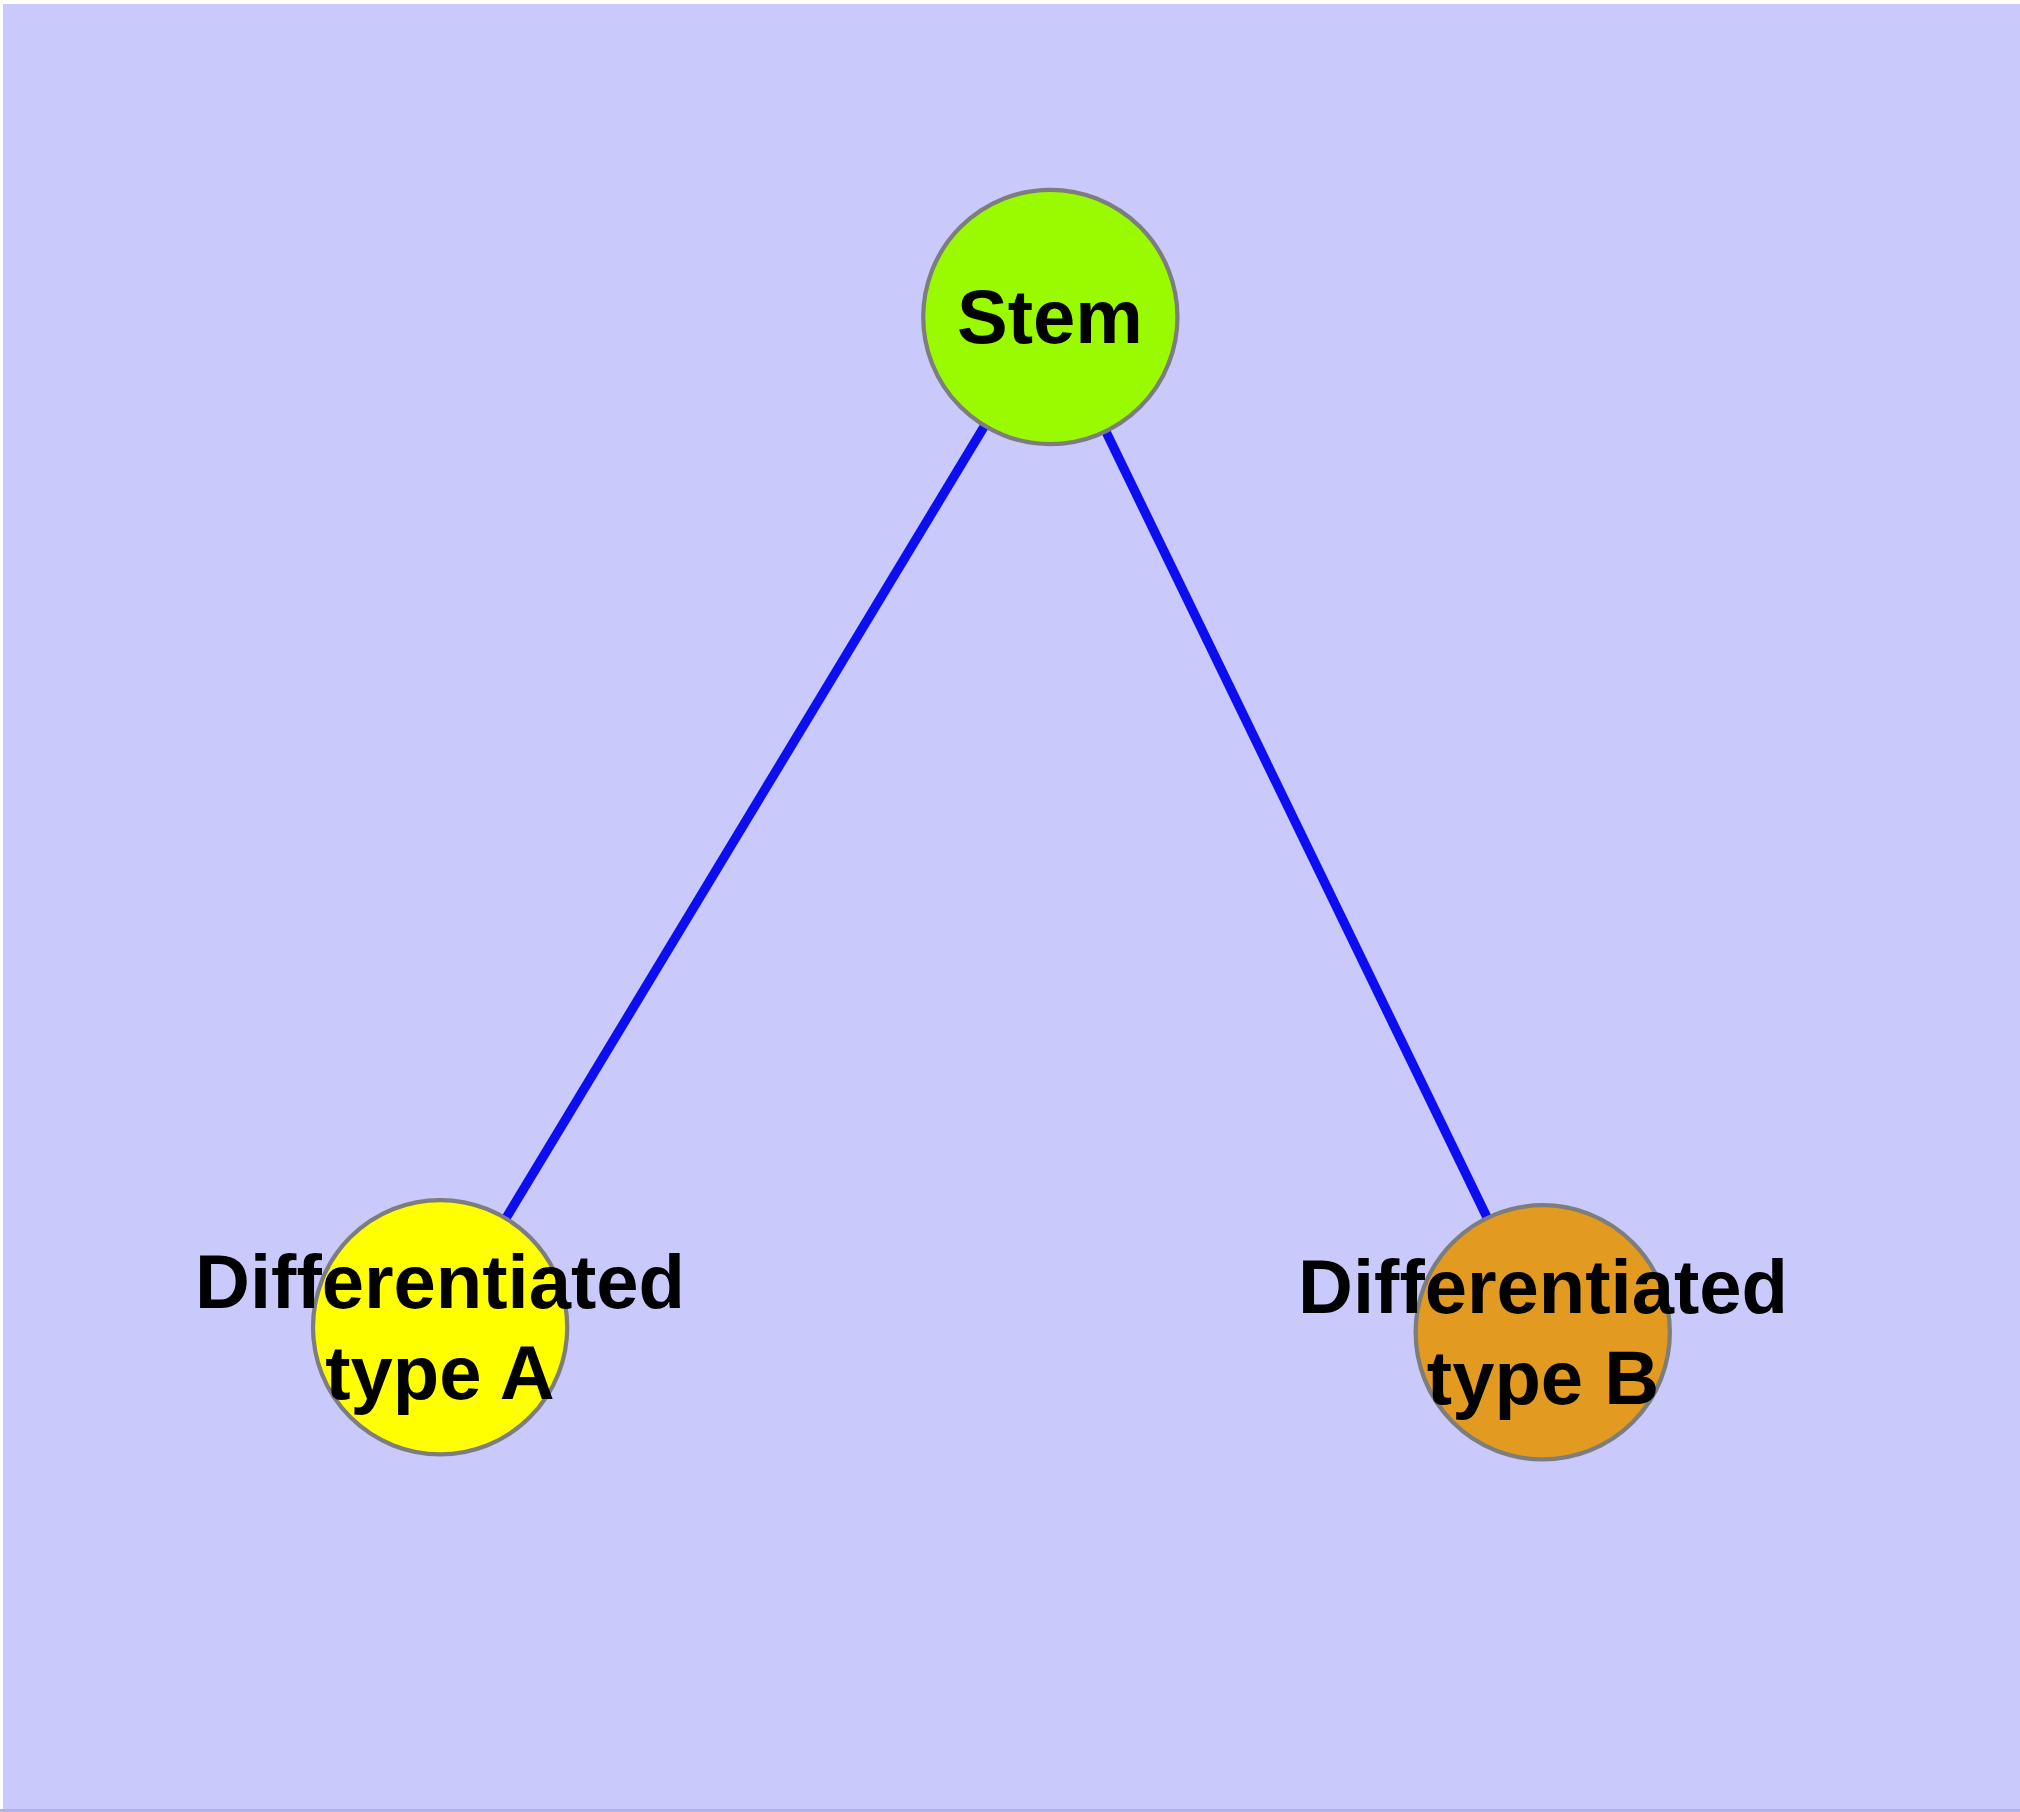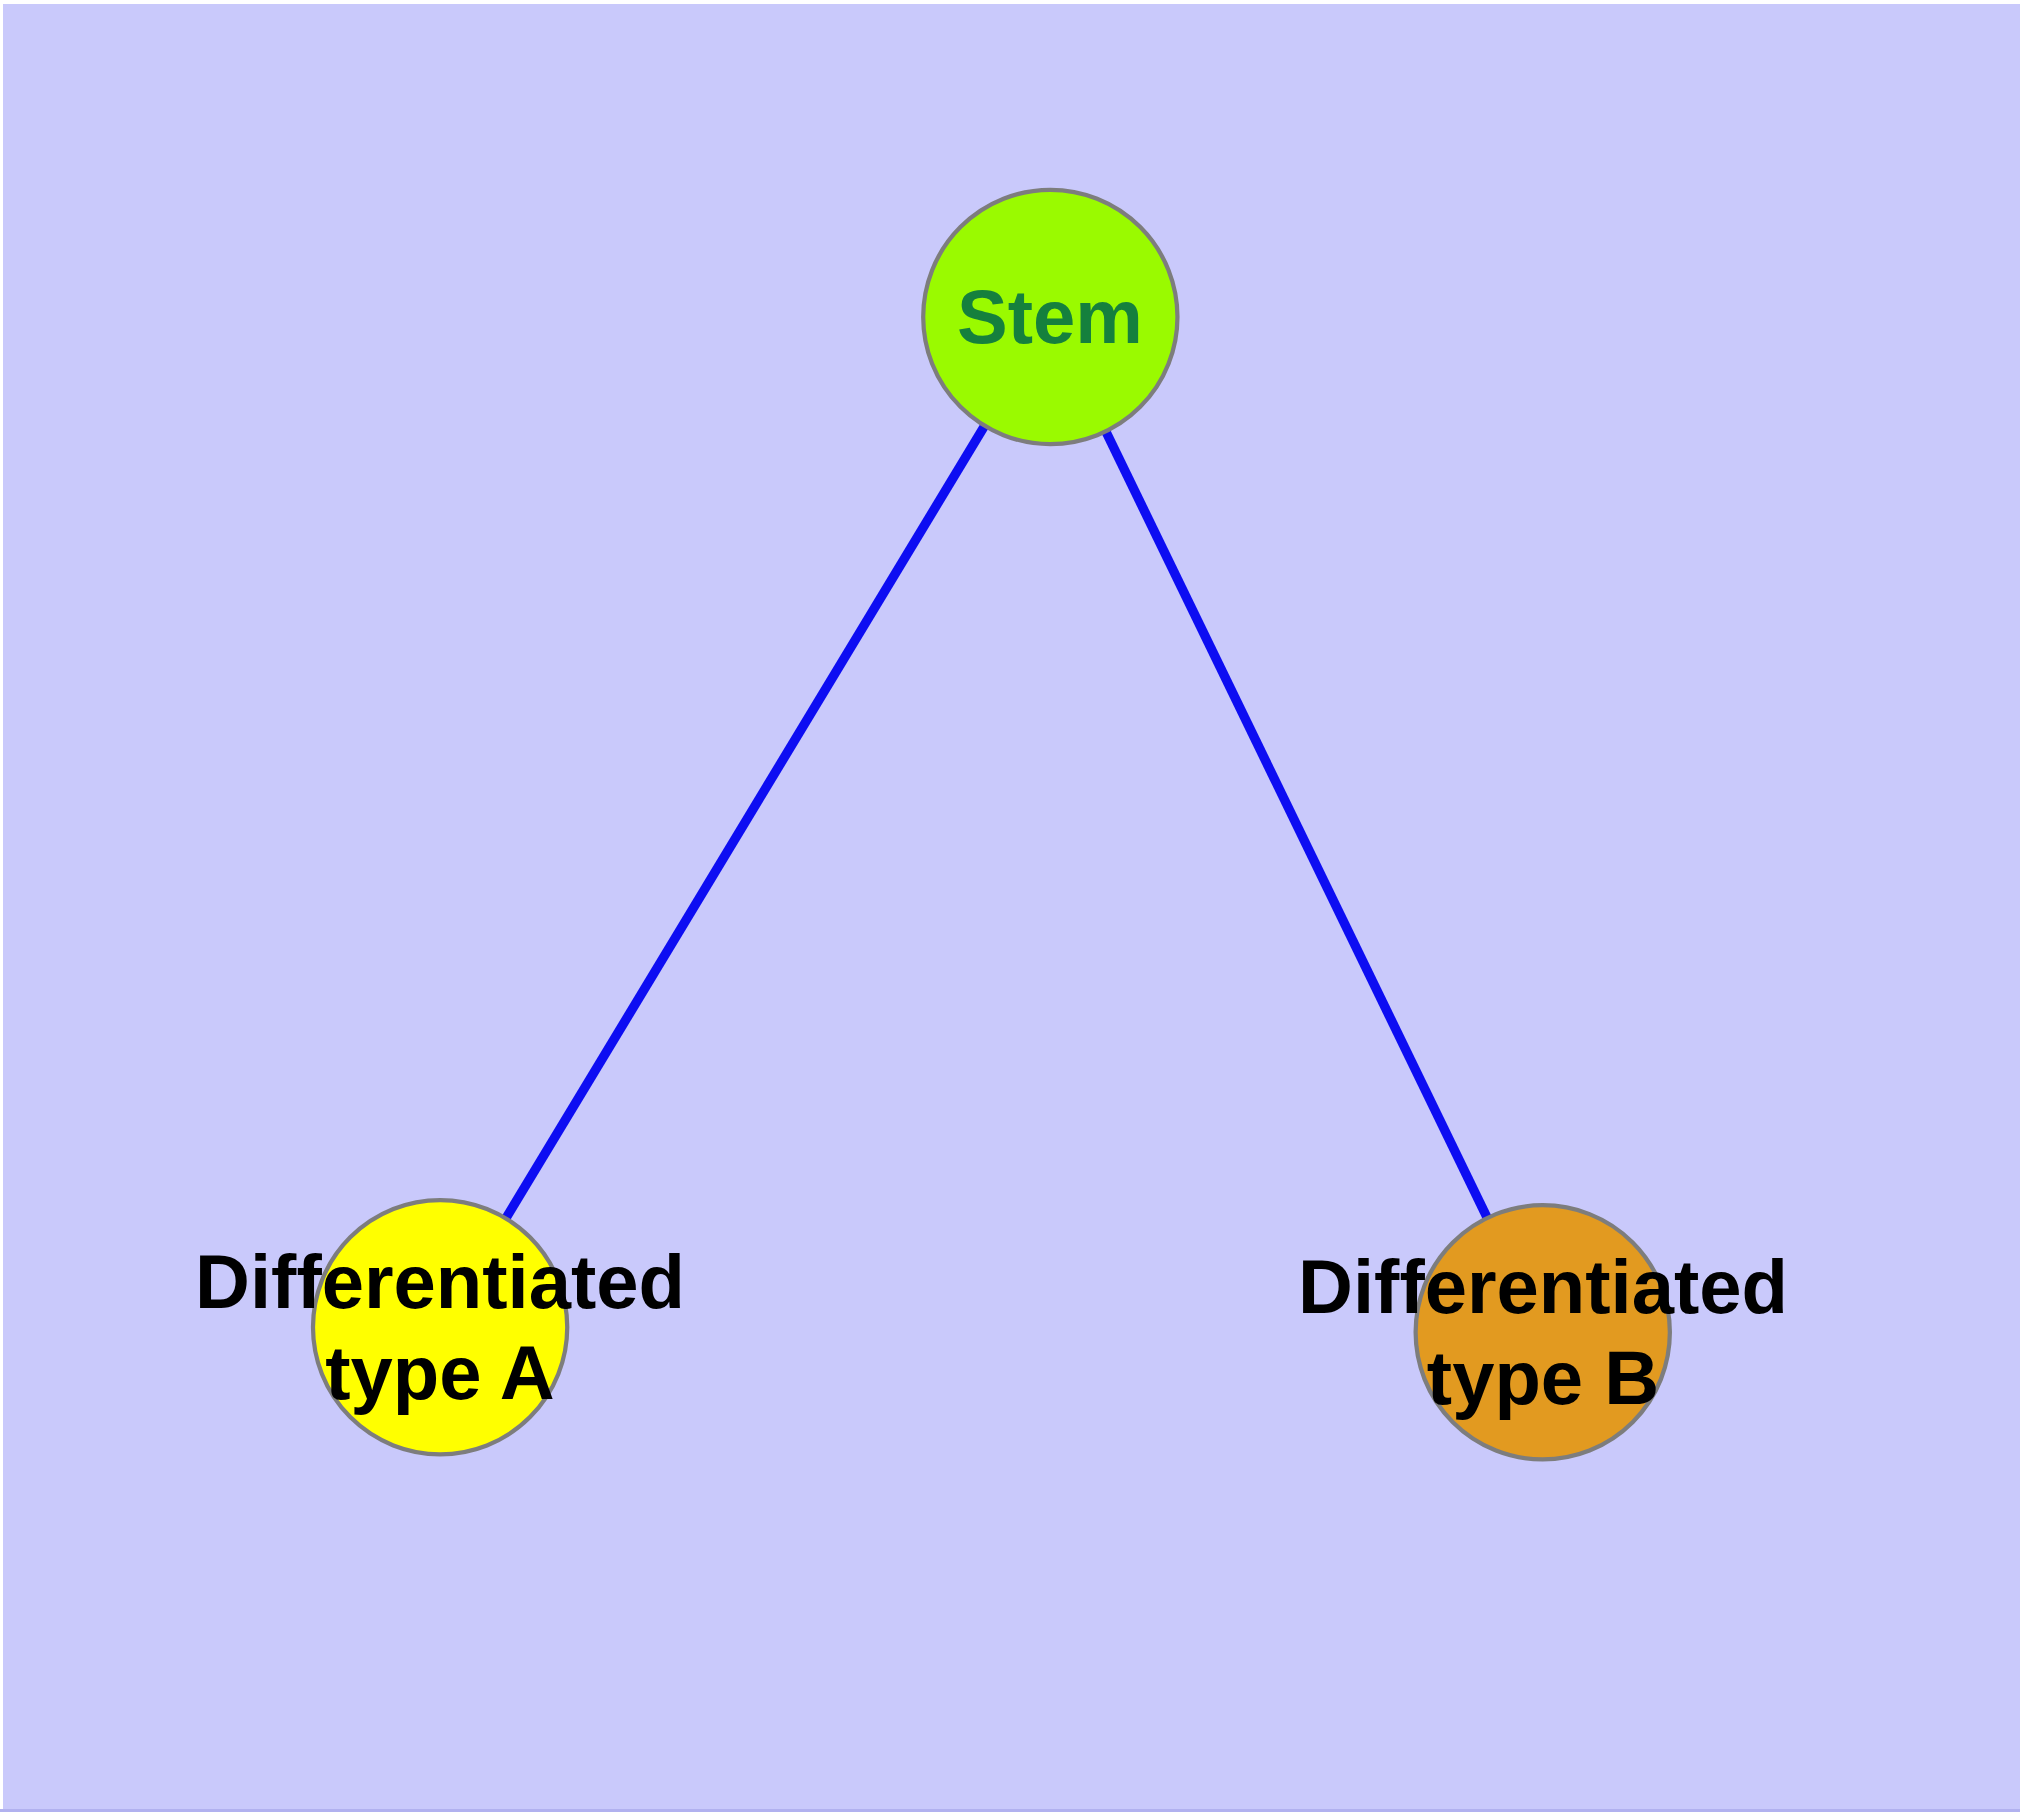--- a/index.html
+++ b/index.html
@@ -61,19 +61,19 @@
       <line x1="1239" y1="374" x2="519" y2="1566" stroke="#0D0DF2" stroke-width="11"></line>
       <line x1="1239" y1="374" x2="1820" y2="1572" stroke="#0D0DF2" stroke-width="11"></line>
     </g>
     <g>
       <circle cx="1239" cy="374" r="150" fill="#9AFA00" stroke="#7D7D7D" stroke-width="5"></circle>
       <circle cx="519" cy="1566" r="150" fill="#FFFF00" stroke="#7D7D7D" stroke-width="5"></circle>
       <circle cx="1820" cy="1572" r="150" fill="#E29A20" stroke="#7D7D7D" stroke-width="5"></circle>
     </g>
   </svg>
 
-  <div class="node-label" style="left: 1050px; top: 317px; color: #15803d;">Stem</div>
+  <div class="node-label" style="left: 1050px; top: 317px; color: #000000;">Stem</div>
   <div class="node-label" style="left: 440px; top: 1327px; color: rgb(0, 0, 0);">Differentiated
 type A</div>
   <div class="node-label" style="left: 1543px; top: 1332px; color: rgb(0, 0, 0);">Differentiated
 type B</div>
 </div>
 
 
 </body></html>

